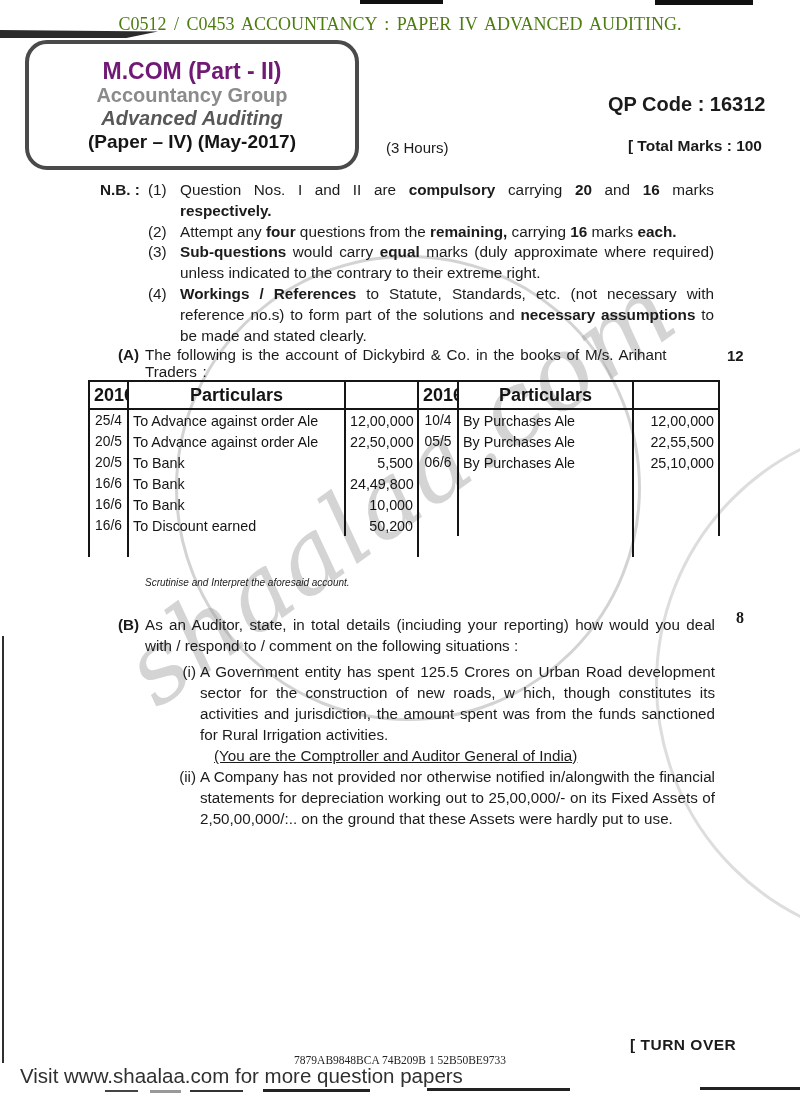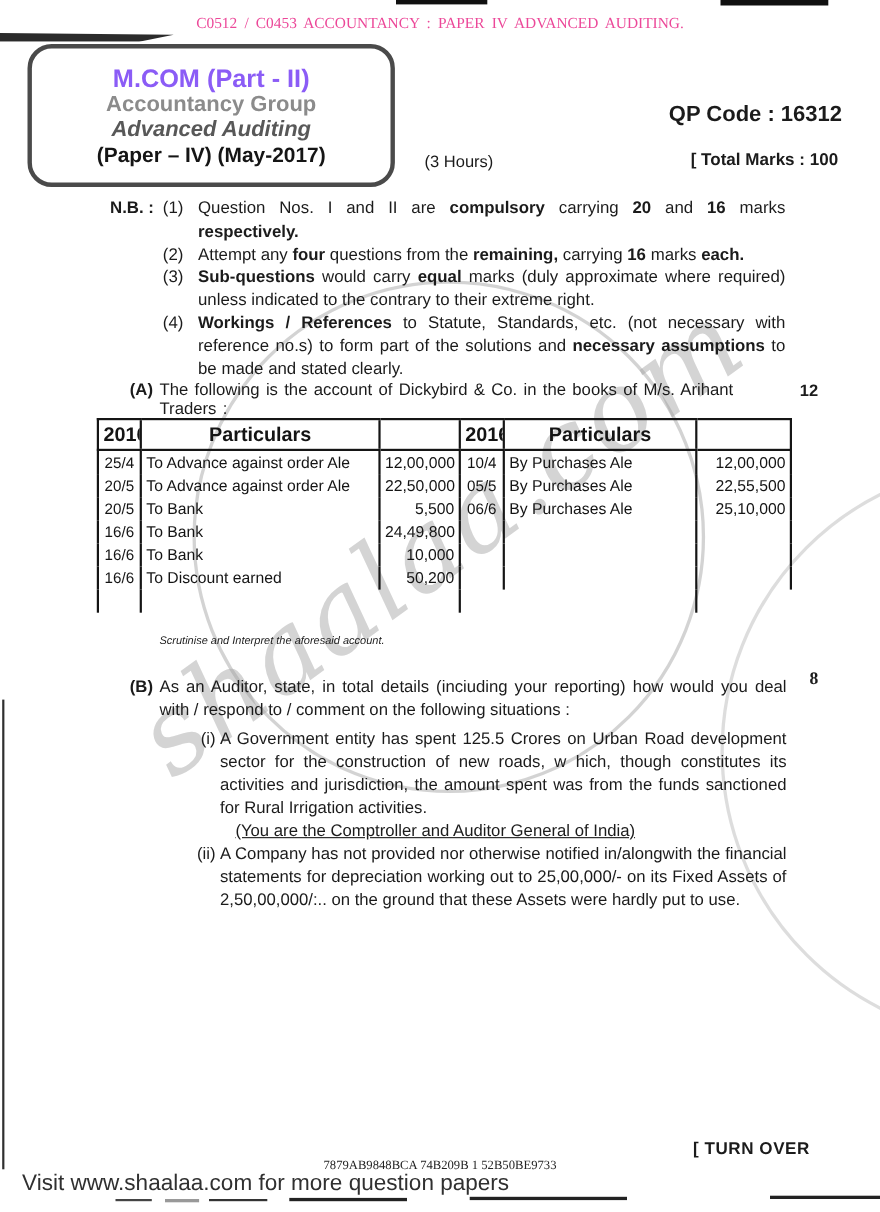--- a/index.html
+++ b/index.html
@@ -12,27 +12,27 @@
 
   
   .top-seg{position:absolute;background:#101010;}
   .left-streak{position:absolute;left:0;top:30px;width:158px;height:8px;background:#2b2b2b;
     clip-path:polygon(0 0,100% 20%,80% 100%,0 100%);}
   .left-edge-line{position:absolute;left:2px;top:636px;width:2px;height:427px;background:#2f2f2f;}
   .bottom-seg{position:absolute;background:#222;}
 
   
   .header-line{position:absolute;top:14px;left:0;width:100%;text-align:center;
-    font-family:"Liberation Serif",serif;font-size:14px;word-spacing:3px;color:#ec4899;}
+    font-family:"Liberation Serif",serif;font-size:18px;word-spacing:3px;color:#4d7c0f;}
 
   
   .title-box{position:absolute;left:25px;top:40px;width:326px;height:122px;
     border:4px solid #4a4a4a;border-radius:22px;background:#fff;
     display:flex;flex-direction:column;align-items:center;justify-content:center;text-align:center;}
-  .tb1{font-size:23px;font-weight:700;color:#8b5cf6;line-height:26px;}
+  .tb1{font-size:23px;font-weight:700;color:#701a75;line-height:26px;}
   .tb2{font-size:20px;font-weight:700;color:#8b8b8b;line-height:23px;}
   .tb3{font-size:20px;font-weight:700;font-style:italic;color:#585858;line-height:23px;
     text-decoration-thickness:2px;text-underline-offset:3px;}
   .tb4{font-size:19px;font-weight:700;color:#151515;line-height:23px;}
 
   .qp-code{position:absolute;left:608px;top:93px;font-size:20px;font-weight:700;}
   .hours{position:absolute;left:386px;top:139px;font-size:15px;font-weight:500;}
   .total-marks{position:absolute;right:38px;top:137px;font-size:15.5px;font-weight:700;}
 
   

